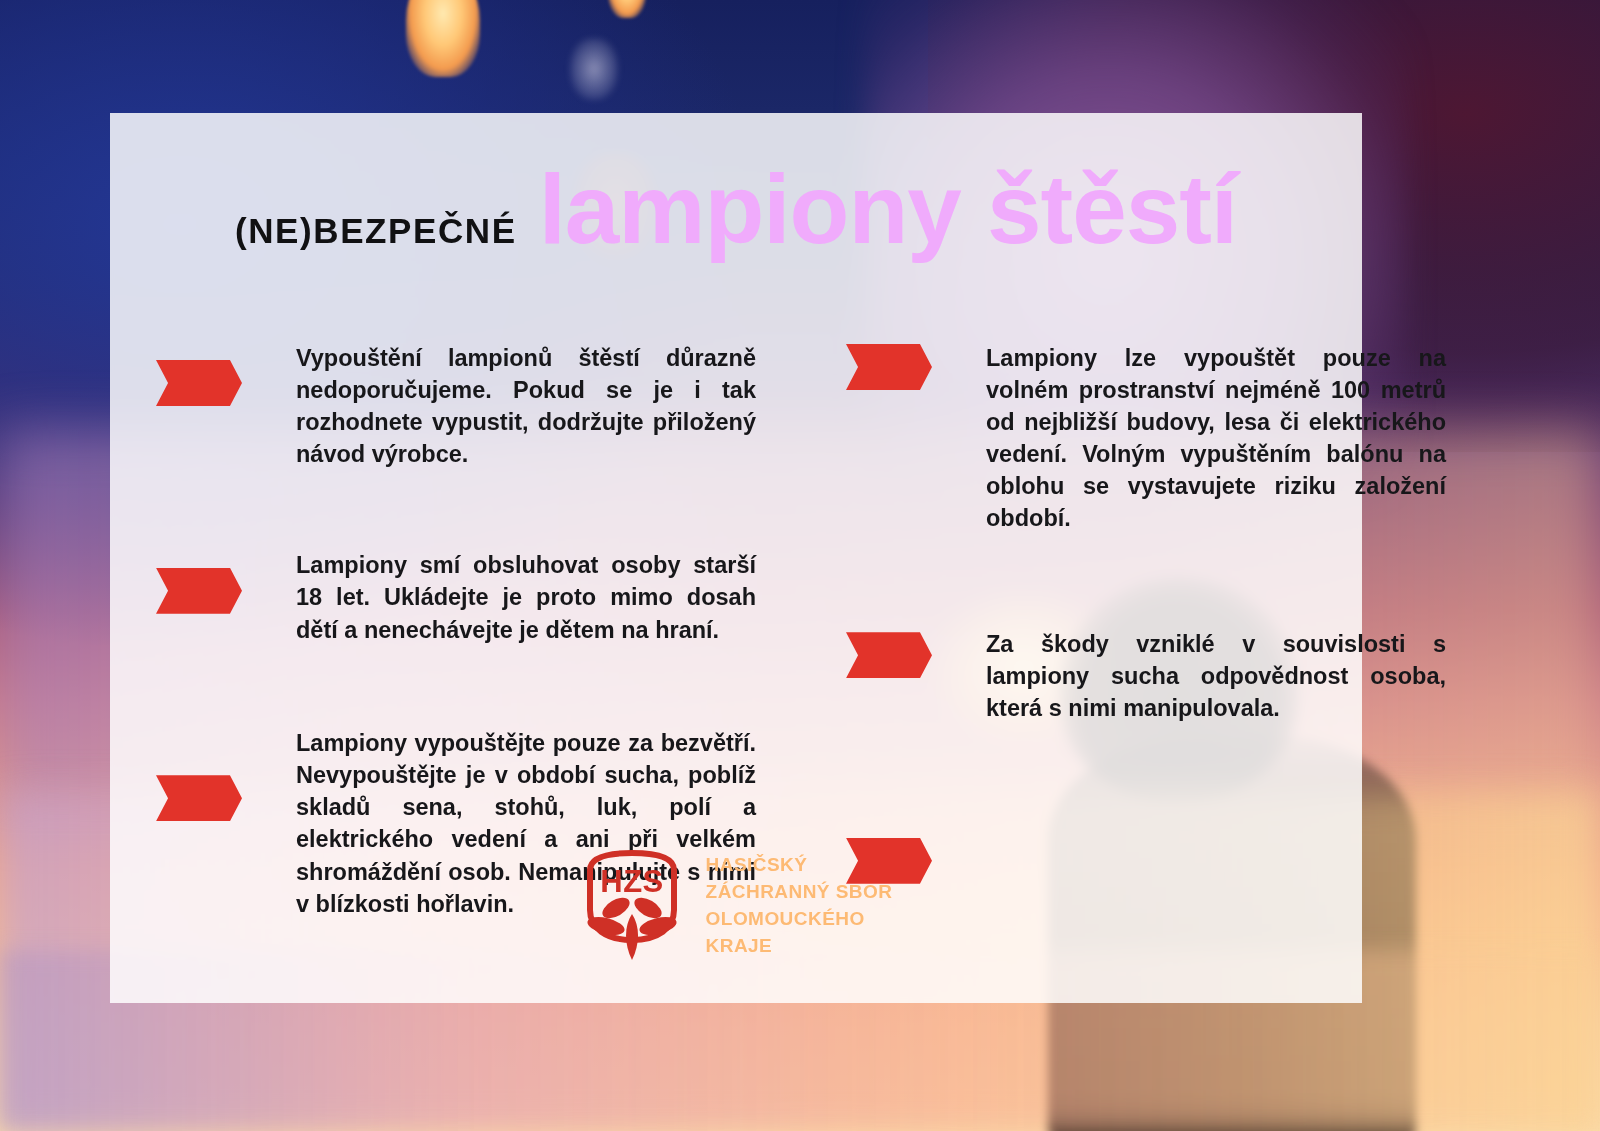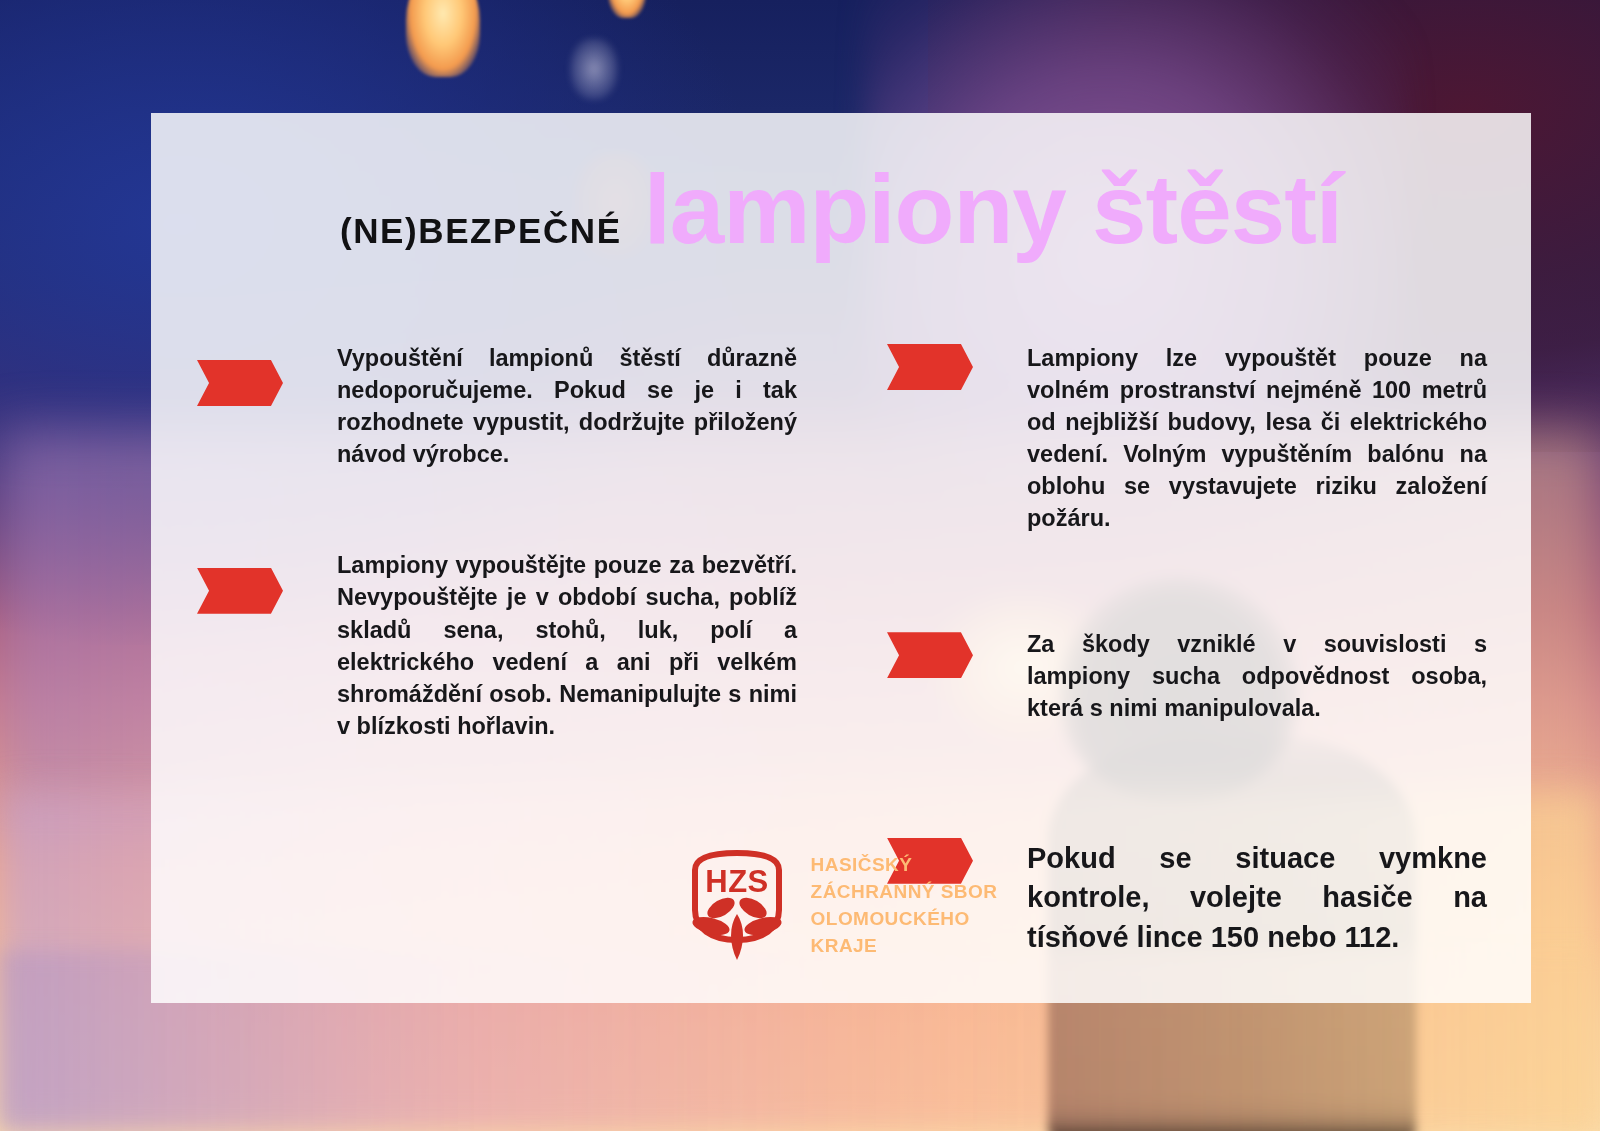--- a/index.html
+++ b/index.html
@@ -159,25 +159,24 @@
     background: radial-gradient(ellipse at 50% 50%, rgba(225,222,238,.55) 0%, rgba(200,198,220,.2) 60%, rgba(190,190,215,0) 85%);
     border-radius: 45%;
     filter: blur(3px);
   }
 
   
   .card {
     position: absolute;
     left: 110px;
     top: 113px;
-    width: 1380px;
+    width: 1252px;
     height: 890px;
     background: rgba(255,255,255,0.84);
     backdrop-filter: blur(2px);
-    margin-left: 41px;
   }
 
   
   .title-row {
     position: absolute;
     left: 0;
     top: 52px;
     width: 100%;
     display: flex;
     align-items: baseline;
@@ -310,51 +309,56 @@
 
       <div class="col left">
 
         <div class="bullet">
           <span class="marker-wrap">
             <span class="marker"></span>
           </span>
           <p class="body">Vypouštění lampionů štěstí důrazně nedoporučujeme. Pokud se je i tak rozhodnete vypustit, dodržujte přiložený návod výrobce.</p>
         </div>
 
+        <div class="bullet">
+          <span class="marker-wrap">
+            <span class="marker"></span>
+          </span>
+          <p class="body">Lampiony smí obsluhovat osoby starší 18 let. Ukládejte je proto mimo dosah dětí a nenechávejte je dětem na hraní.</p>
+        </div>
 
         <div class="bullet">
           <span class="marker-wrap">
             <span class="marker"></span>
           </span>
           <p class="body">Lampiony vypouštějte pouze za bezvětří. Nevypouštějte je v období sucha, poblíž skladů sena, stohů, luk, polí a elektrického vedení a ani při velkém shromáždění osob. Nemanipulujte s nimi v blízkosti hořlavin.</p>
         </div>
 
       </div>
 
       <div class="col right">
 
         <div class="bullet">
           <span class="marker-wrap">
             <span class="marker"></span>
           </span>
-          <p class="body">Lampiony lze vypouštět pouze na volném prostranství nejméně 100 metrů od nejbližší budovy, lesa či elektrického vedení. Volným vypuštěním balónu na oblohu se vystavujete riziku založení požáru.</p>
+          <p class="body">Lampiony lze vypouštět pouze na volném prostranství nejméně 100 metrů od nejbližší budovy, lesa či elektrického vedení. Volným vypuštěním balónu na oblohu se vystavujete riziku založení období.</p>
         </div>
 
         <div class="bullet">
           <span class="marker-wrap">
             <span class="marker"></span>
           </span>
           <p class="body">Za škody vzniklé v souvislosti s lampiony sucha odpovědnost osoba, která s nimi manipulovala.</p>
         </div>
 
         <div class="bullet emphasis">
           <span class="marker-wrap">
             <span class="marker"></span>
           </span>
-          <p class="body">Pokud se situace vymkne kontrole, volejte hasiče na tísňové lince 150 nebo 112.</p>
         </div>
 
       </div>
     </div>
 
     <div class="logo-block">
 
       <svg class="logo-mark" viewBox="0 0 104 116">
 
         <path d="M10 22 C10 11, 22 5, 52 5 C82 5, 94 11, 94 22 L94 62 C94 80, 78 92, 52 92 C26 92, 10 80, 10 62 Z" fill="none" stroke="#cf3026" stroke-width="6"></path>

